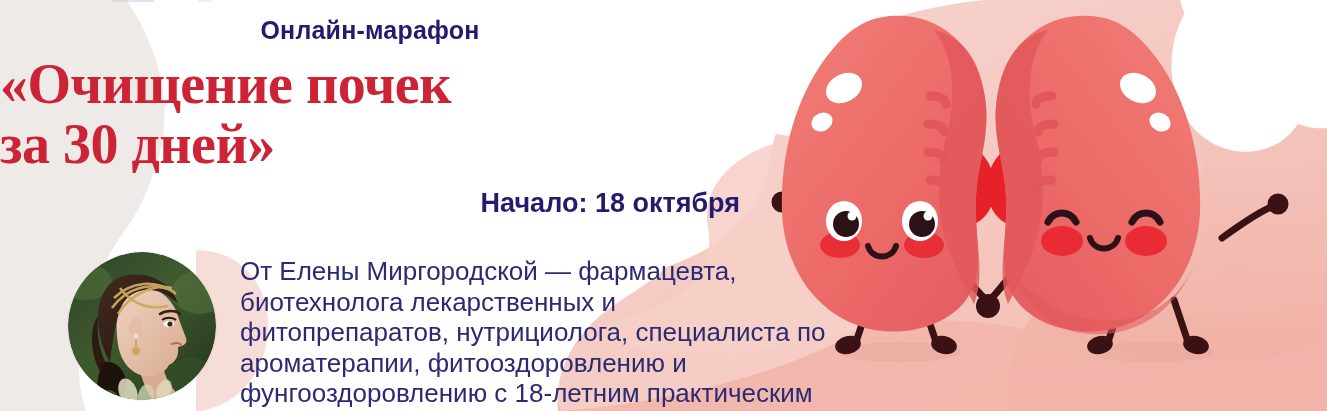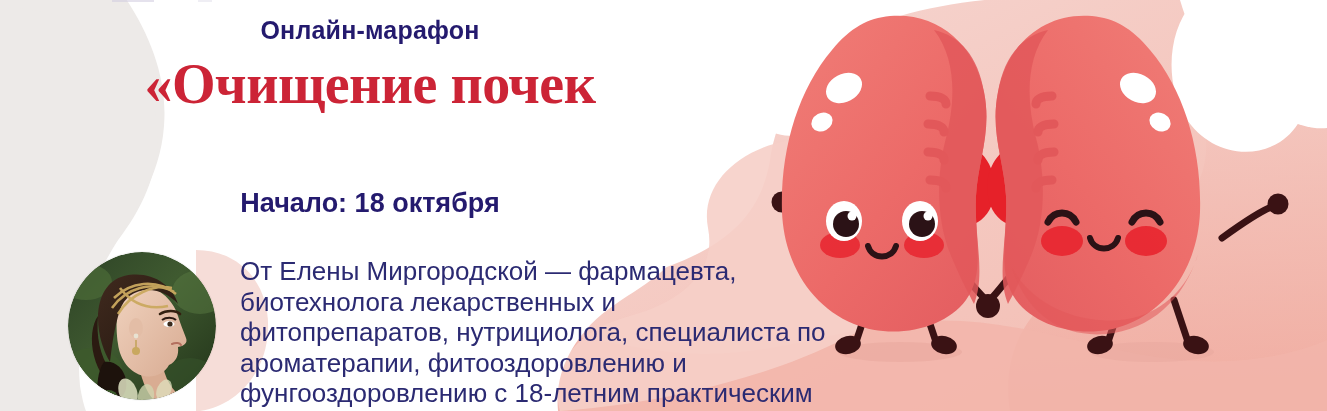--- a/index.html
+++ b/index.html
@@ -23,32 +23,31 @@
   .eyebrow{
     position:absolute;left:0;top:16px;width:740px;
     text-align:center;
     font-family:"Liberation Sans", sans-serif;
     font-weight:bold;font-size:25px;letter-spacing:0.2px;
     color:#241a6e;
     white-space:nowrap;
   }
   .headline{
     position:absolute;left:0;top:54px;width:740px;
-    text-align:center;
     font-family:"Liberation Serif", serif;
     font-weight:bold;
     font-size:56px;line-height:60px;
     color:#cc2436;
     letter-spacing:-0.5px;
   }
   .headline .l1{display:block;}
   .headline .l2{display:block;}
   .startdate{
     position:absolute;left:0;top:188px;width:740px;
-    text-align:center;
+    text-align:right;
     font-family:"Liberation Sans", sans-serif;
     font-weight:bold;font-size:27px;
     color:#241a6e;
     white-space:nowrap;
   }
   .bio{
     position:absolute;left:240px;top:256px;width:590px;
     font-family:"Liberation Sans", sans-serif;
     font-size:26px;line-height:30.5px;
     color:#2b2a72;
@@ -338,20 +337,21 @@
       </g>
     </svg>
   </div>
 
   <div class="text-col">
 
     <div class="eyebrow">Онлайн-марафон</div>
 
     <div class="headline">
       <span class="l1">«Очищение почек</span>
+      <span class="l2">за 30 дней»</span>
     </div>
 
     <div class="startdate">Начало: 18 октября</div>
 
     <div class="bio">От Елены Миргородской — фармацевта, биотехнолога лекарственных и фитопрепаратов, нутрициолога, специалиста по ароматерапии, фитооздоровлению и фунгооздоровлению с 18-летним практическим опытом применения природных средств и технологий.</div>
   </div>
 
 </div>
 
 </body></html>

